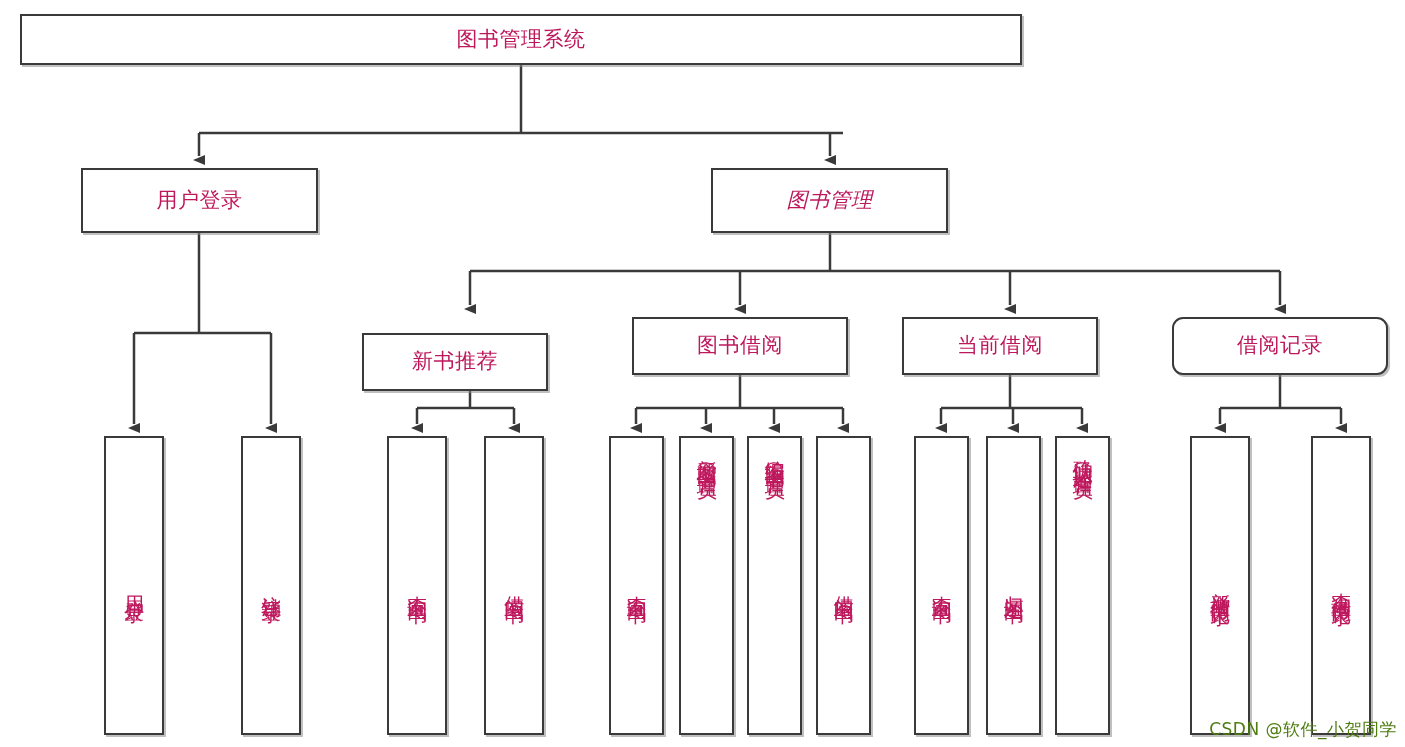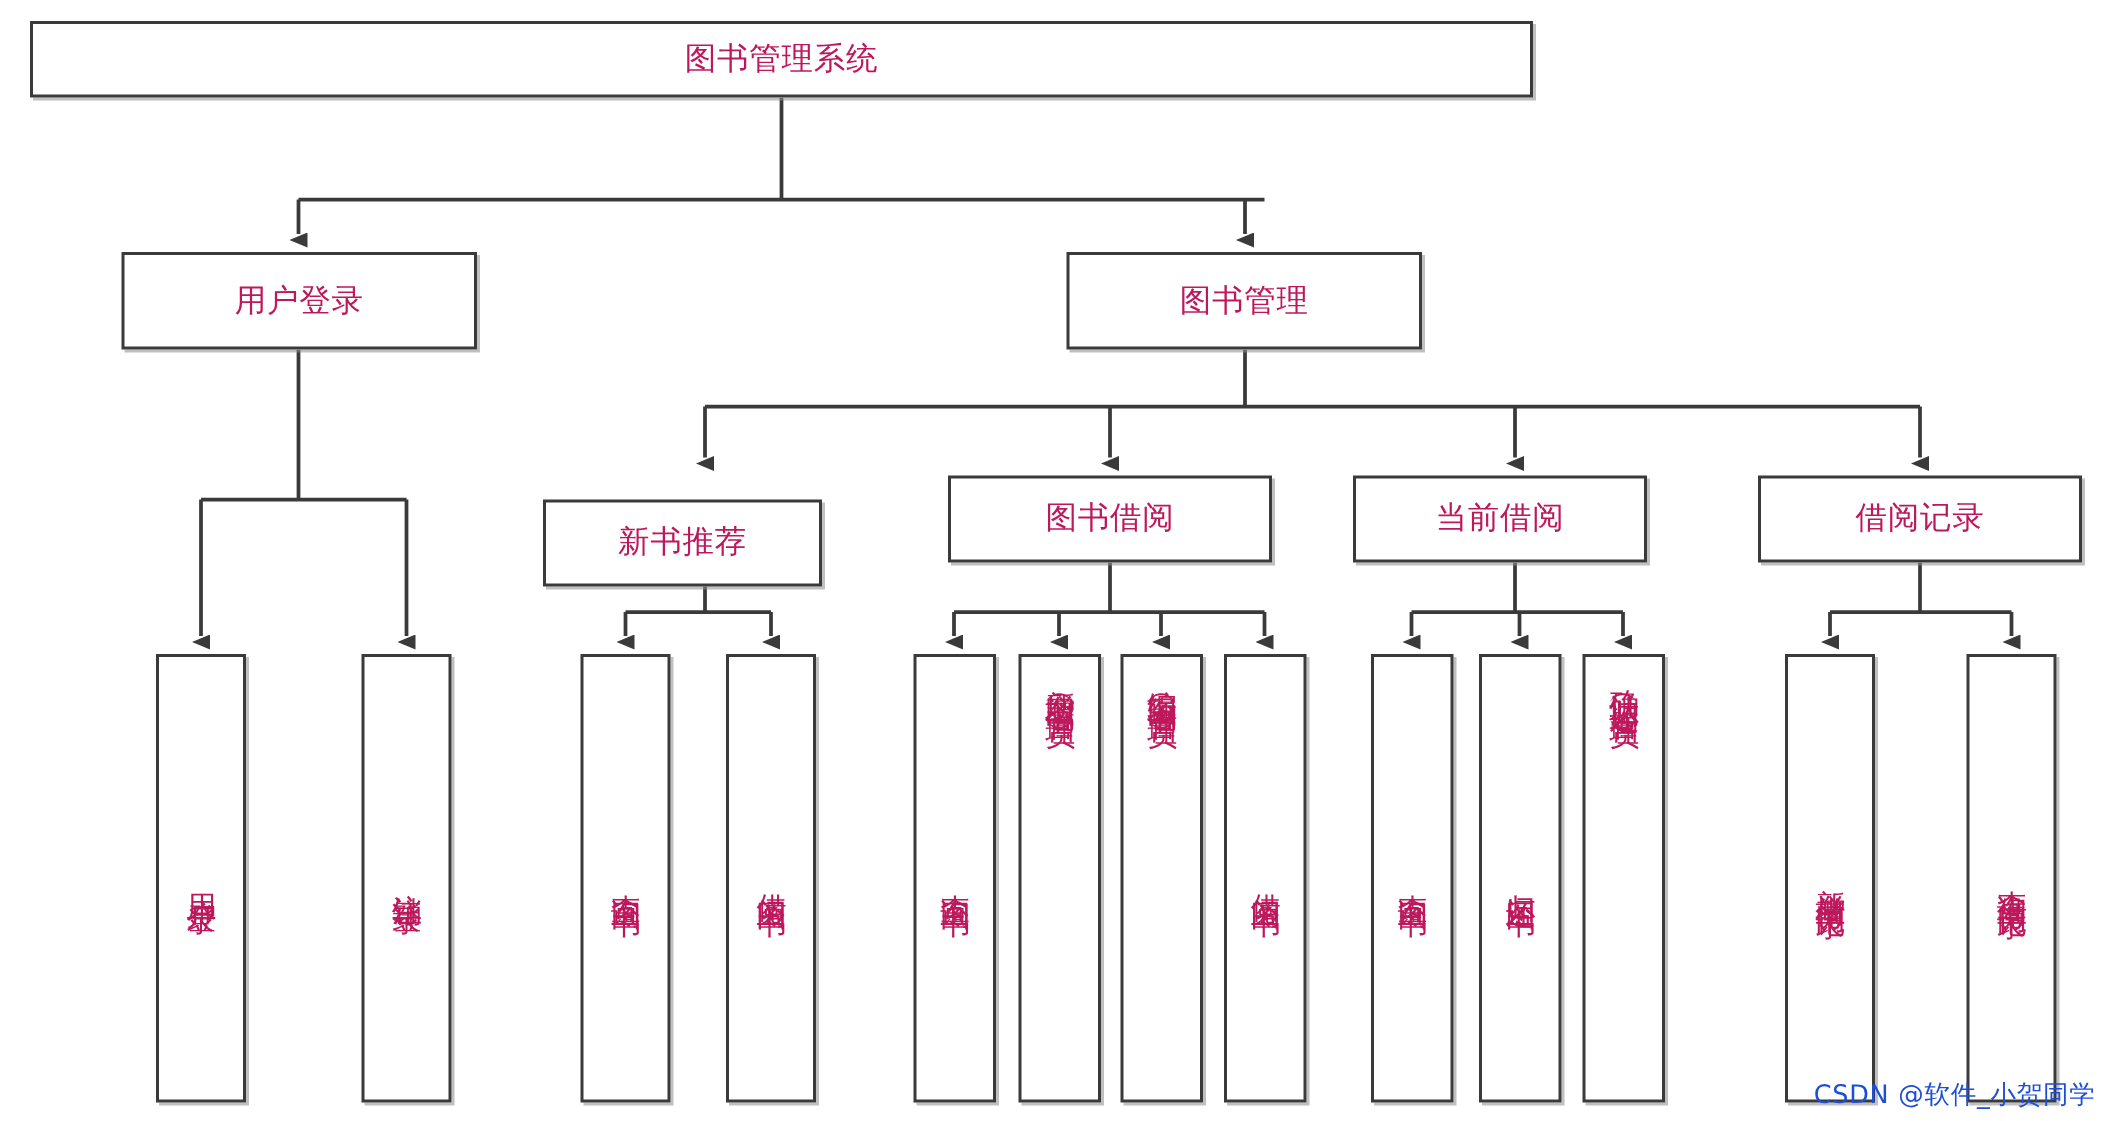--- a/index.html
+++ b/index.html
@@ -67,21 +67,21 @@
   }
   .node.vert.centered {
     align-items: center;
     padding-top: 0;
   }
   .watermark {
     position: absolute;
     right: 8px;
     bottom: 6px;
     font-size: 17px;
-    color: #1d4ed8;
+    color: #4d7c0f;
     letter-spacing: 0.5px;
     white-space: nowrap;
     user-select: none;
   }
 </style>
 </head>
 <body>
 
 <div id="diagram-root">
 
@@ -136,37 +136,37 @@
   </svg>
 
   <div class="node horiz shadowed" style="left:20px; top:14px; width:1002px; height:51px;">
     <span class="node-label">图书管理系统</span>
   </div>
 
   <div class="node horiz shadowed" style="left:81px; top:168px; width:237px; height:65px;">
     <span class="node-label">用户登录</span>
   </div>
 
-  <div class="node horiz shadowed" style="left:711px; top:168px; width:237px; height:65px;">
+  <div class="node horiz shadowed" style="left:711px; top:168px; width:237px; height:65px;font-style:italic;">
     <span class="node-label">图书管理</span>
   </div>
 
   <div class="node horiz shadowed" style="left:362px; top:333px; width:186px; height:58px;">
     <span class="node-label">新书推荐</span>
   </div>
 
   <div class="node horiz shadowed" style="left:632px; top:317px; width:216px; height:58px;">
     <span class="node-label">图书借阅</span>
   </div>
 
   <div class="node horiz shadowed" style="left:902px; top:317px; width:196px; height:58px;">
     <span class="node-label">当前借阅</span>
   </div>
 
-  <div class="node horiz shadowed" style="left:1172px; top:317px; width:216px; height:58px;">
+  <div class="node horiz shadowed" style="left:1172px; top:317px; width:216px; height:58px;border-radius:11px;">
     <span class="node-label">借阅记录</span>
   </div>
 
   <div class="node vert centered shadowed" style="left:104px; top:436px; width:60px; height:299px;">
     <span class="node-label">用户登录</span>
   </div>
 
   <div class="node vert centered shadowed" style="left:241px; top:436px; width:60px; height:299px;">
     <span class="node-label">注销登录</span>
   </div>

